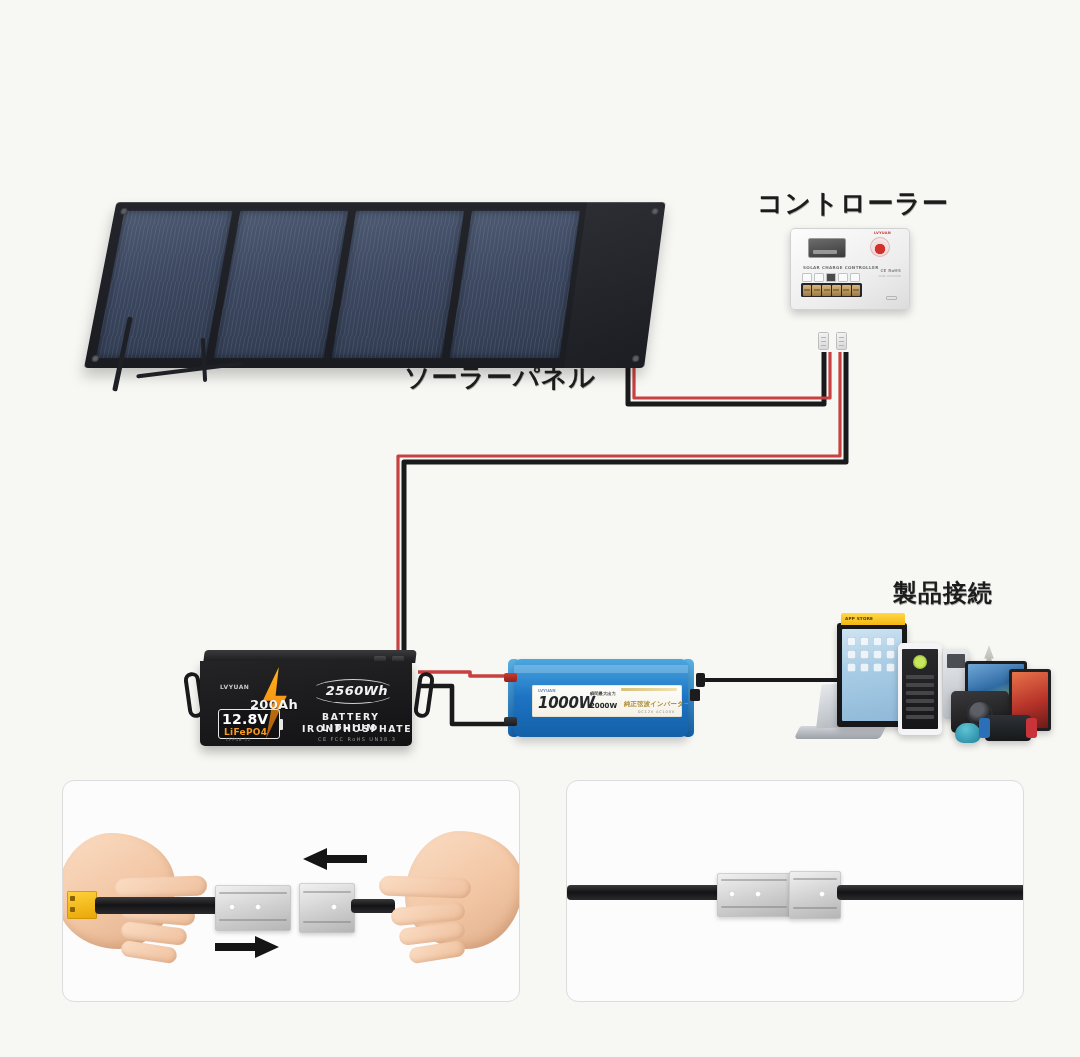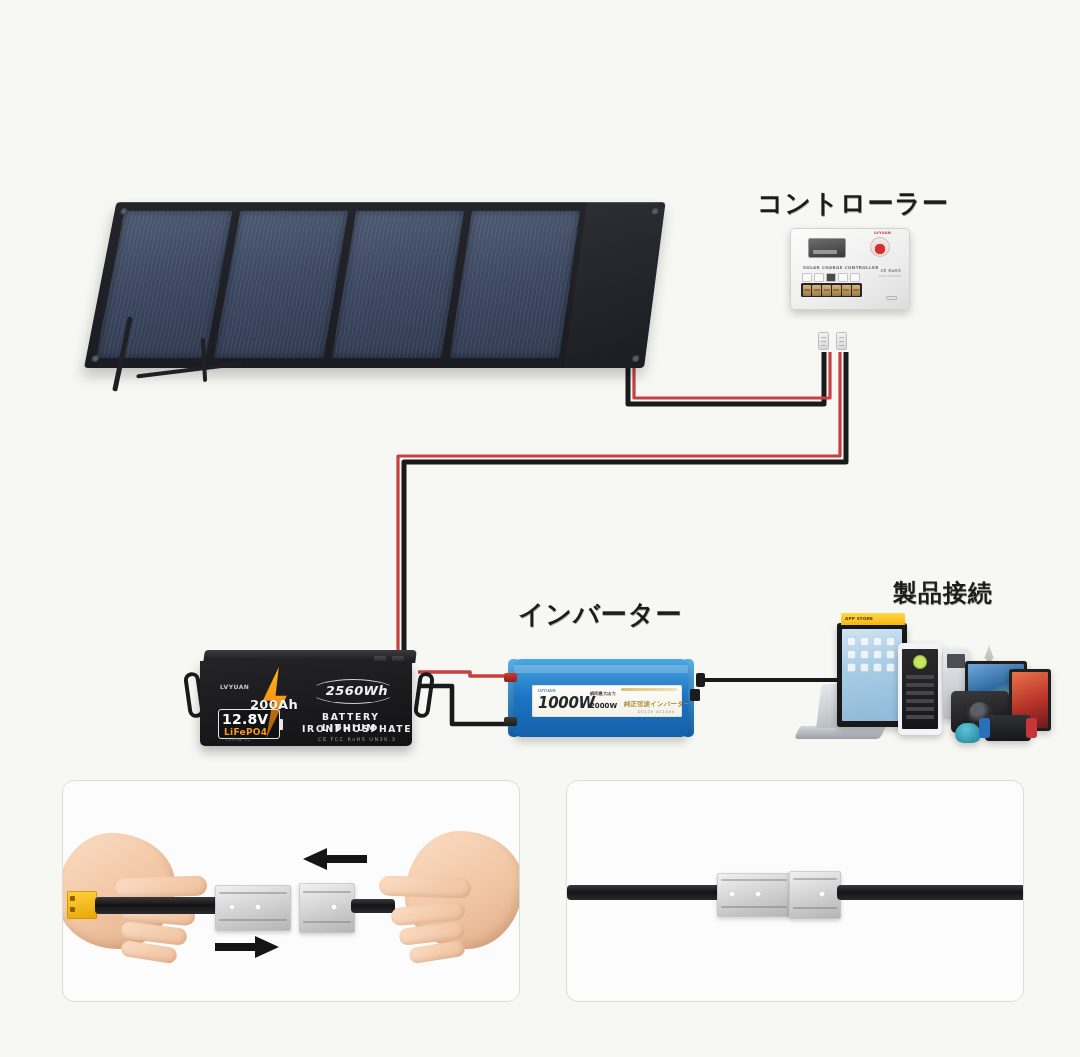--- a/index.html
+++ b/index.html
@@ -788,20 +788,21 @@
       <div class="sp-endcap"></div>
       <div class="sp-grommet" style="left:6px;  top:6px;"></div>
       <div class="sp-grommet" style="left:6px;  bottom:6px;"></div>
       <div class="sp-grommet" style="right:6px; top:6px;"></div>
       <div class="sp-grommet" style="right:6px; bottom:6px;"></div>
     </div>
     <div class="sp-leg" style="left:36px;  top:118px; width:5px;  height:76px; transform:rotate(12deg);"></div>
     <div class="sp-leg" style="left:52px;  top:170px; width:106px; height:4px; transform:rotate(-7deg);"></div>
     <div class="sp-leg" style="left:118px; top:140px; width:4px;  height:44px; transform:rotate(-3deg);"></div>
   </div>
+  <div class="comp-label" id="label-solar">ソーラーパネル</div>
 
   <div id="controller">
     <div class="ctrl-lcd"></div>
     <div class="ctrl-brand">LVYUAN</div>
     <div class="ctrl-led-ring"></div>
     <div class="ctrl-title">SOLAR CHARGE CONTROLLER</div>
     <div class="ctrl-side-mark">CE RoHS</div>
     <div class="ctrl-side-sub">solar controller</div>
     <div class="ctrl-icons">
       <div class="ctrl-icon-cell"></div>
@@ -858,21 +859,20 @@
         <div class="inv-peak">2000W</div>
         <div class="inv-goldbar"></div>
         <div class="inv-jp">純正弦波インバーター</div>
         <div class="inv-sub">DC12V  AC100V</div>
       </div>
     </div>
     <div class="inv-term pos" style="left:-4px; top:18px;"></div>
     <div class="inv-term neg" style="left:-4px; top:62px;"></div>
     <div class="inv-outlet"></div>
   </div>
-  <div class="comp-label" id="label-inverter">インバーター</div>
 
   <div id="appliances">
     <div class="ap-laptop-base"></div>
     <div class="ap-laptop-screen"></div>
 
     <div class="ap ap-tablet">
       <div class="ap-tablet-scr">
         <div class="ap-icon-grid">
           <i></i>
             <i></i>

